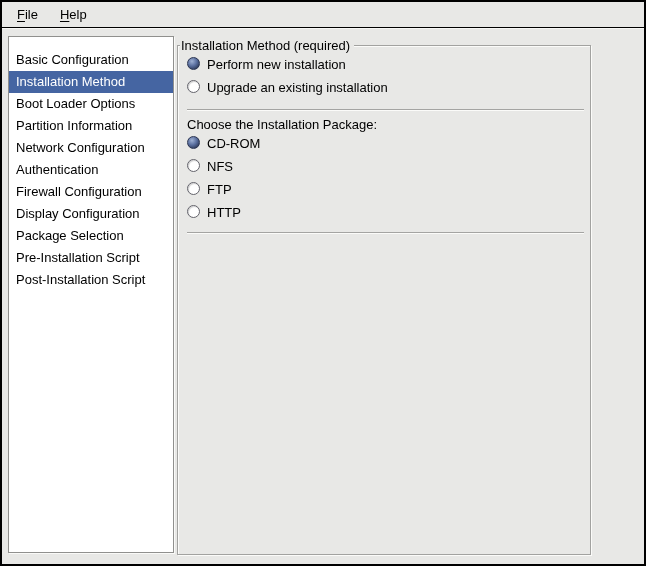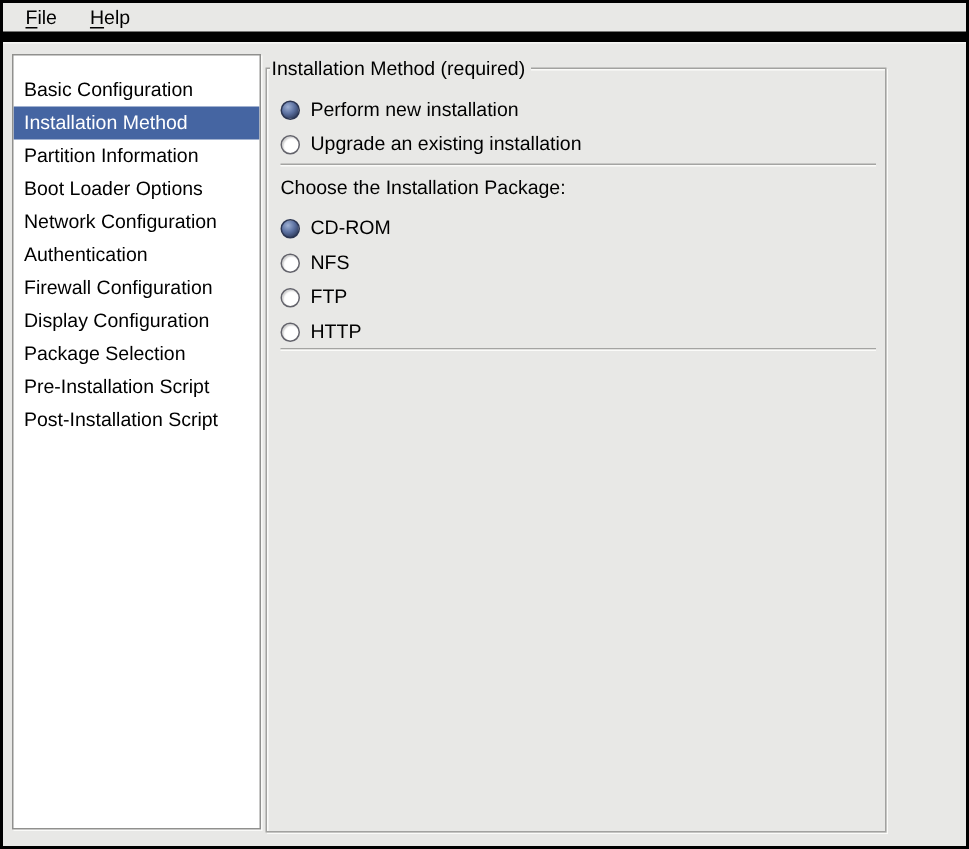--- a/index.html
+++ b/index.html
@@ -14,21 +14,21 @@
     overflow: hidden;
   }
 
   
   .menubar {
     height: 26px;
     display: flex;
     align-items: center;
     gap: 16px;
     padding-left: 12px;
-    border-bottom: 7px solid #000000;
+    border-bottom: 1px solid #000000;
     box-shadow: 0 1px 0 #f7f7f5;
   }
   .menu-item { padding: 2px 3px; cursor: default; }
   .menu-item u { text-decoration: underline; text-underline-offset: 2px; }
 
   
   .sidebar {
     position: absolute;
     left: 6px; top: 34px;
     width: 166px; height: 517px;
@@ -63,21 +63,21 @@
     top: -8px; left: 2px;
     line-height: 15px;
     background: var(--window-bg, #e8e8e6);
     padding: 0 4px 0 1px;
     white-space: nowrap;
   }
   .frame-content { padding: 11px 6px 0 9px; }
 
   .radio-row {
     display: flex;
-    align-items: flex-end;
+    align-items: flex-start;
     gap: 7px;
     height: 23px;
     cursor: default;
   }
   .radio {
     width: 13px; height: 13px;
     border-radius: 50%;
     background: #fff;
     border: 1px solid #63636b;
     box-shadow: inset 1px 1px 1px rgba(0,0,0,0.18);
@@ -106,22 +106,22 @@
 <body>
 
 <div class="menubar">
   <span class="menu-item"><u>F</u><span>ile</span></span>
   <span class="menu-item"><u>H</u><span>elp</span></span>
 </div>
 
 <div class="sidebar">
   <div class="sidebar-item">Basic Configuration</div>
   <div class="sidebar-item selected">Installation Method</div>
+  <div class="sidebar-item">Boot Loader Options</div>
   <div class="sidebar-item">Partition Information</div>
-  <div class="sidebar-item">Boot Loader Options</div>
   <div class="sidebar-item">Network Configuration</div>
   <div class="sidebar-item">Authentication</div>
   <div class="sidebar-item">Firewall Configuration</div>
   <div class="sidebar-item">Display Configuration</div>
   <div class="sidebar-item">Package Selection</div>
   <div class="sidebar-item">Pre-Installation Script</div>
   <div class="sidebar-item">Post-Installation Script</div>
 </div>
 
 <div class="frame">

